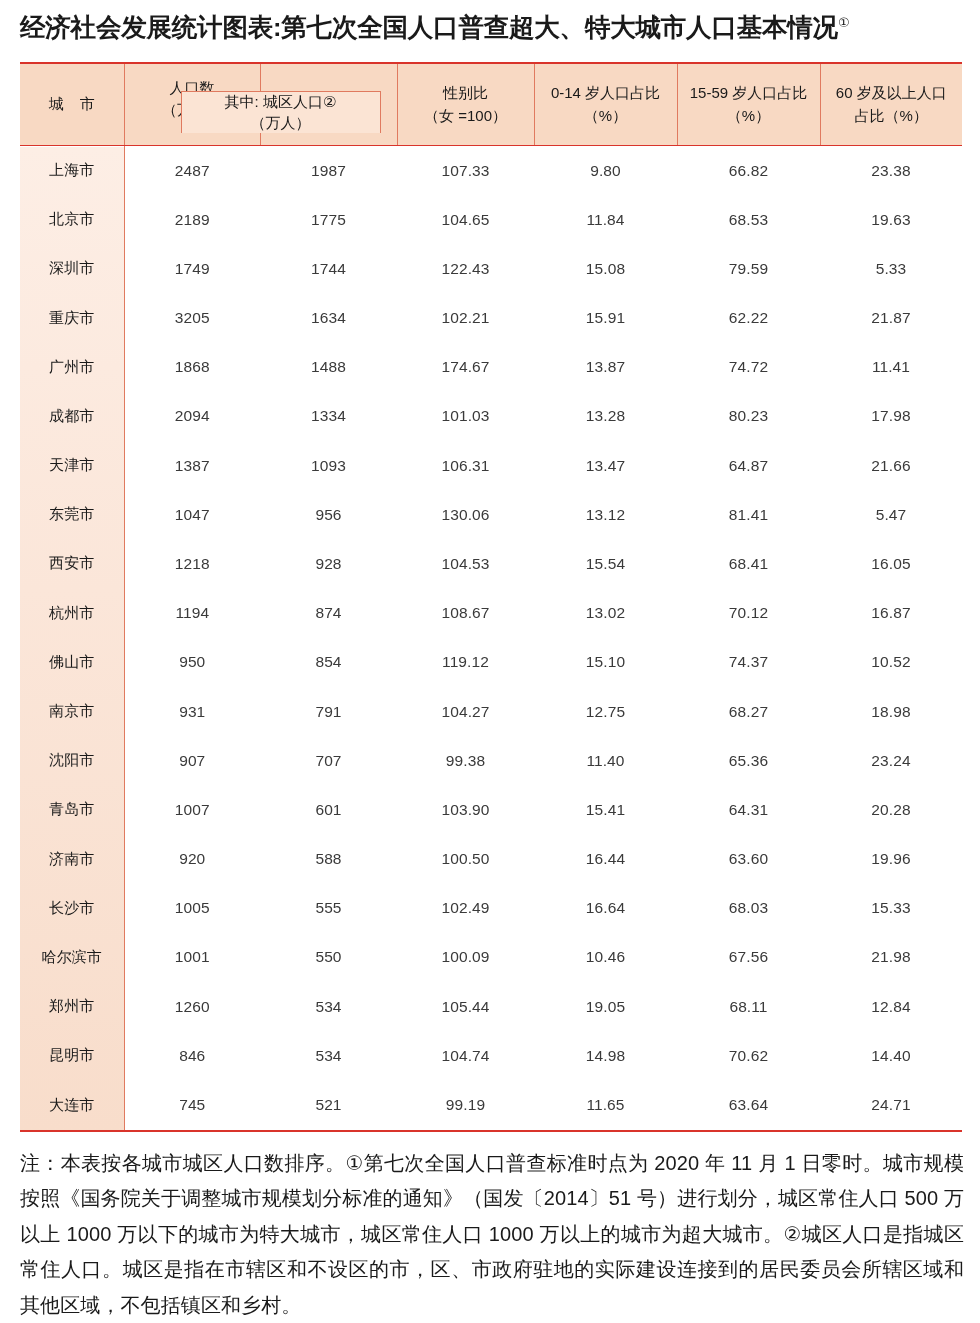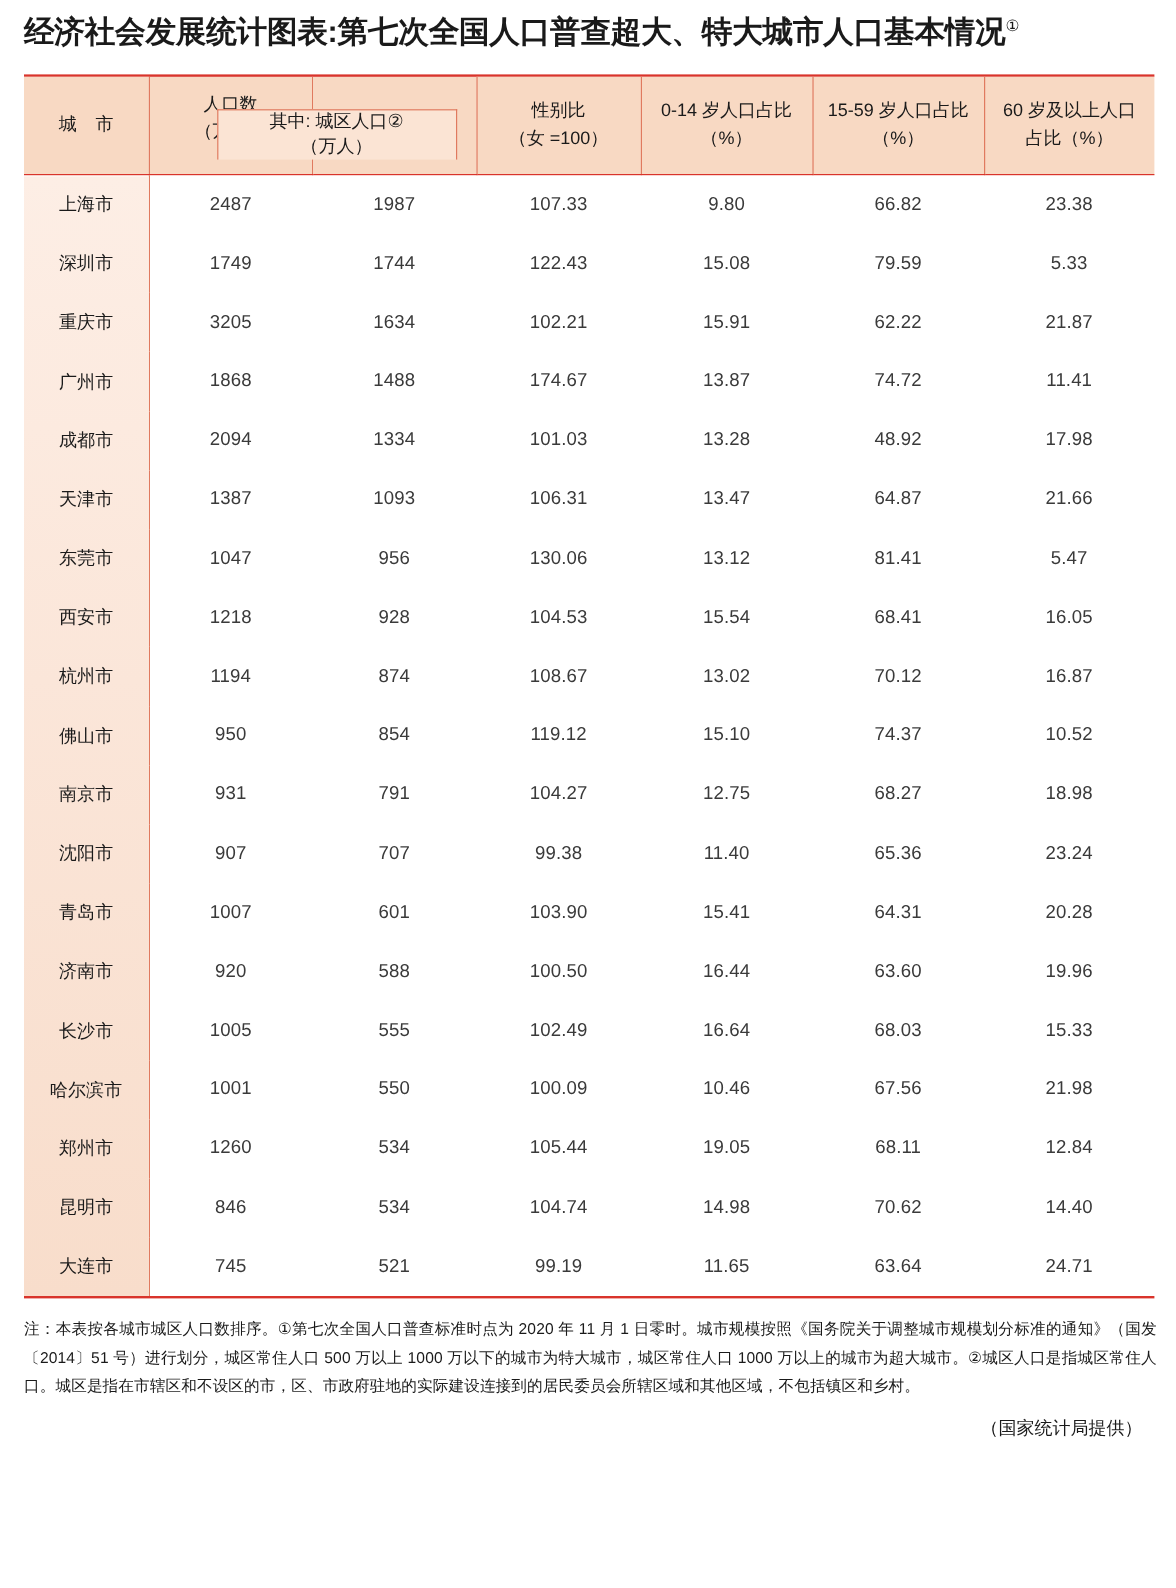--- a/index.html
+++ b/index.html
@@ -66,21 +66,20 @@
     line-height: 1.5;
     padding: 0;
     height: 82px;
     vertical-align: middle;
     text-align: center;
   }
   thead th:last-child { border-right: none; }
   thead th.city-head {
     letter-spacing: 6px;
     text-indent: 6px;
-    font-family: Liberation Serif, serif;
   }
 
   
   th.pop-head {
     position: relative;
     padding: 0;
     overflow: visible;
   }
   .pop-label {
     position: absolute;
@@ -142,21 +141,21 @@
     bottom: 0;
     background: linear-gradient(to bottom, #fdeee5 0%, #fbe6d9 45%, #f8ddcb 100%);
     z-index: 0;
     pointer-events: none;
   }
   .table-wrap { position: relative; }
 
   
   .note {
     margin: 14px 16px 15px 20px;
-    font-size: 13px;
+    font-size: 20px;
     line-height: 1.78;
     color: #1a1a1a;
     text-align: justify;
     letter-spacing: 0.1px;
   }
   .credit {
     margin: 14px 28px 0 0;
     text-align: right;
     font-size: 15px;
     color: #1a1a1a;
@@ -225,20 +224,29 @@
         <tr>
           <td class="city-cell">上海市</td>
           <td>2487</td>
           <td>1987</td>
           <td>107.33</td>
           <td>9.80</td>
           <td>66.82</td>
           <td>23.38</td>
         </tr>
         <tr>
+          <td class="city-cell">北京市</td>
+          <td>2189</td>
+          <td>1775</td>
+          <td>104.65</td>
+          <td>11.84</td>
+          <td>68.53</td>
+          <td>19.63</td>
+        </tr>
+        <tr>
           <td class="city-cell">深圳市</td>
           <td>1749</td>
           <td>1744</td>
           <td>122.43</td>
           <td>15.08</td>
           <td>79.59</td>
           <td>5.33</td>
         </tr>
         <tr>
           <td class="city-cell">重庆市</td>
@@ -257,21 +265,21 @@
           <td>13.87</td>
           <td>74.72</td>
           <td>11.41</td>
         </tr>
         <tr>
           <td class="city-cell">成都市</td>
           <td>2094</td>
           <td>1334</td>
           <td>101.03</td>
           <td>13.28</td>
-          <td>48.92</td>
+          <td>80.23</td>
           <td>17.98</td>
         </tr>
         <tr>
           <td class="city-cell">天津市</td>
           <td>1387</td>
           <td>1093</td>
           <td>106.31</td>
           <td>13.47</td>
           <td>64.87</td>
           <td>21.66</td>

